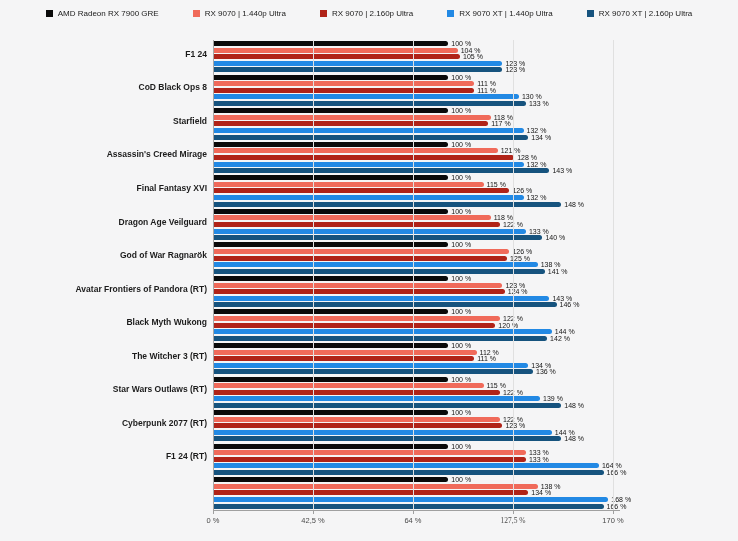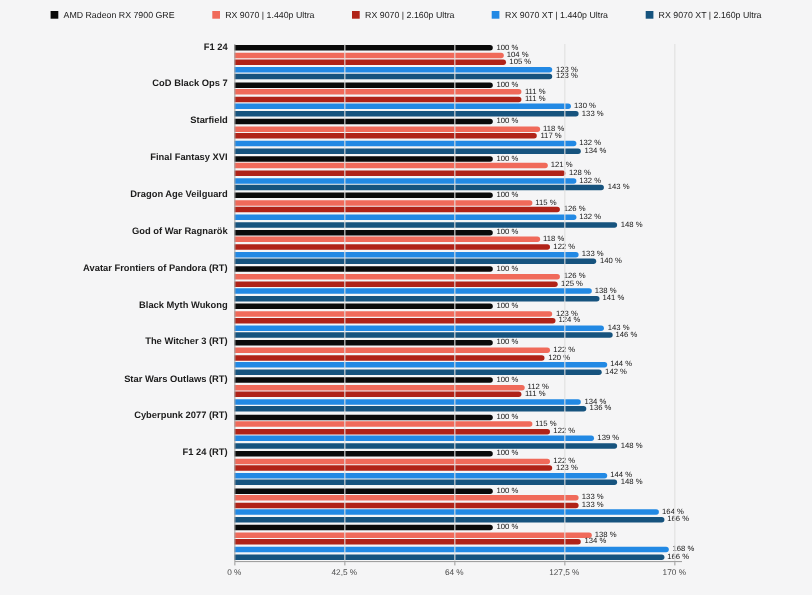--- a/index.html
+++ b/index.html
@@ -19,21 +19,21 @@
   .plot{position:absolute;left:213px;top:40px;width:400px;height:470px;}
   .gridline{position:absolute;top:0;bottom:0;width:1px;background:#e0e0e0;}
   .gridline.zero{background:#a6a6a6;}
   .axis-line{position:absolute;left:213px;top:510px;width:407px;height:1px;background:#a0a0a0;}
   .tick{position:absolute;top:511px;width:1px;height:3px;background:#a0a0a0;}
   .xtick-label{
     position:absolute;top:516px;transform:translateX(-50%);
     font-size:7.5px;color:#4a4a4a;white-space:nowrap;
   }
 
-  .row-labels{position:absolute;left:0;top:25px;width:207px;}
+  .row-labels{position:absolute;left:0;top:37px;width:207px;}
   .cat-label{
     height:33.55px;display:flex;align-items:center;justify-content:flex-end;
     font-size:8.5px;font-weight:bold;color:#1c1c1c;white-space:nowrap;
   }
   .groups{position:absolute;left:0;top:0;width:100%;}
   .group{
     height:33.55px;display:flex;flex-direction:column;
     justify-content:center;gap:1.6px;
   }
   .bar-row{display:flex;align-items:center;height:5px;}
@@ -63,22 +63,23 @@
       <span class="legend-label">RX 9070 XT | 1.440p Ultra</span>
     </div>
     <div class="legend-item">
       <span class="legend-swatch" style="background: rgb(22, 83, 126);"></span>
       <span class="legend-label">RX 9070 XT | 2.160p Ultra</span>
     </div>
   </div>
 
 <div class="row-labels">
     <div class="cat-label">F1 24</div>
-    <div class="cat-label">CoD Black Ops 7</div>
+    <div class="cat-label">CoD Black Ops 8</div>
     <div class="cat-label">Starfield</div>
+    <div class="cat-label">Assassin's Creed Mirage</div>
     <div class="cat-label">Final Fantasy XVI</div>
     <div class="cat-label">Dragon Age Veilguard</div>
     <div class="cat-label">God of War Ragnarök</div>
     <div class="cat-label">Avatar Frontiers of Pandora (RT)</div>
     <div class="cat-label">Black Myth Wukong</div>
     <div class="cat-label">The Witcher 3 (RT)</div>
     <div class="cat-label">Star Wars Outlaws (RT)</div>
     <div class="cat-label">Cyberpunk 2077 (RT)</div>
     <div class="cat-label">F1 24 (RT)</div>
   </div>
@@ -403,16 +404,16 @@
 
 <div class="axis-line"></div>
 <div id="xticks">
     <div class="tick" style="left: 213px;"></div>
     <div class="xtick-label" style="left: 213px;">0 %</div>
     <div class="tick" style="left: 313px;"></div>
     <div class="xtick-label" style="left: 313px;">42,5 %</div>
     <div class="tick" style="left: 413px;"></div>
     <div class="xtick-label" style="left: 413px;">64 %</div>
     <div class="tick" style="left: 513px;"></div>
-    <div class="xtick-label" style="left: 513px;">127,5 %</div>
+    <div class="xtick-label" style="left: 513px; font-family: Liberation Serif, serif;">127,5 %</div>
     <div class="tick" style="left: 613px;"></div>
     <div class="xtick-label" style="left: 613px; text-align: right;">170 %</div>
   </div>
 
 </body></html>

